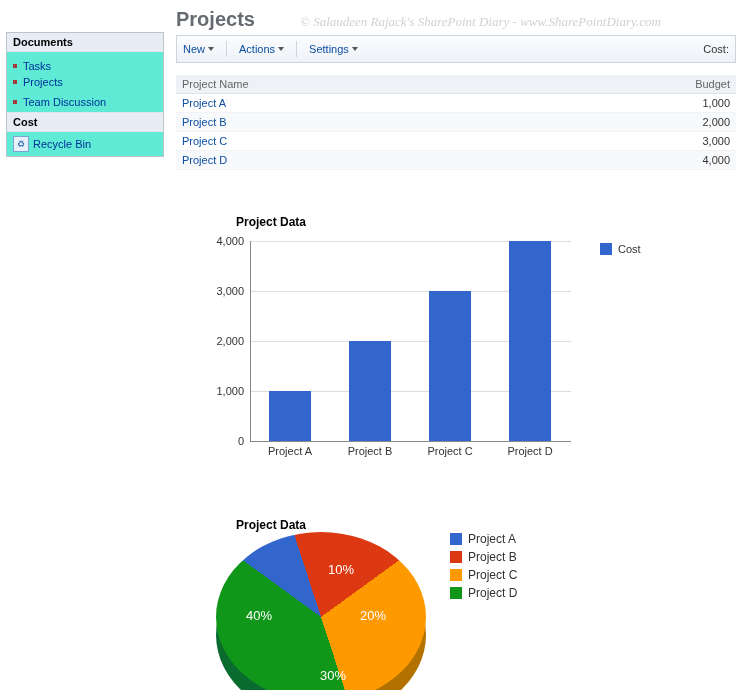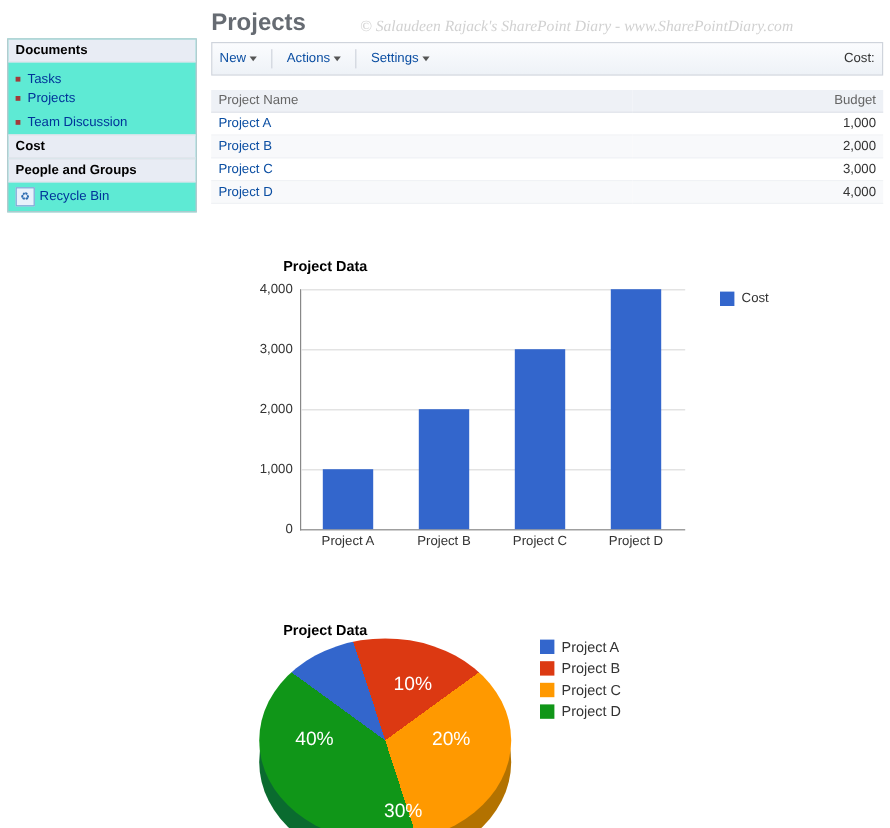--- a/index.html
+++ b/index.html
@@ -151,41 +151,40 @@
     position: absolute; left: 0; top: 0; width: 210px; height: 170px;
     border-radius: 50%;
     background: conic-gradient(
       from -54deg,
       #3366cc 0deg 36deg,
       #dc3912 36deg 108deg,
       #ff9900 108deg 216deg,
       #109618 216deg 360deg
     );
   }
-  .pie-label { position: absolute; color: #fff; font-size: 16px; font-family: Arial, sans-serif; }
+  .pie-label { position: absolute; color: #fff; font-size: 13px; font-family: Arial, sans-serif; }
   .pie-legend { font-size: 12px; font-family: Arial, sans-serif; }
   .pie-legend .row { display: flex; align-items: center; gap: 6px; margin-bottom: 4px; }
 </style>
 </head>
 <body>
 
 <div class="page">
   <div class="leftnav">
     <div class="section-head">Documents</div>
     <ul>
     </ul>
     <ul>
       <li><span class="bullet"></span><a>Tasks</a></li>
       <li><span class="bullet"></span><a>Projects</a></li>
     </ul>
     <ul>
       <li><span class="bullet"></span><a>Team Discussion</a></li>
     </ul>
     <div class="section-head">Cost</div>
-    <div class="section-head">People and Groups</div>
     <div class="recycle">
       <span class="recycle-icon">♻</span>
       <a>Recycle Bin</a>
     </div>
   </div>
 
   <div class="main">
     <div class="watermark">© Salaudeen Rajack's SharePoint Diary - www.SharePointDiary.com</div>
     <h1 class="page-title">Projects</h1>
 

